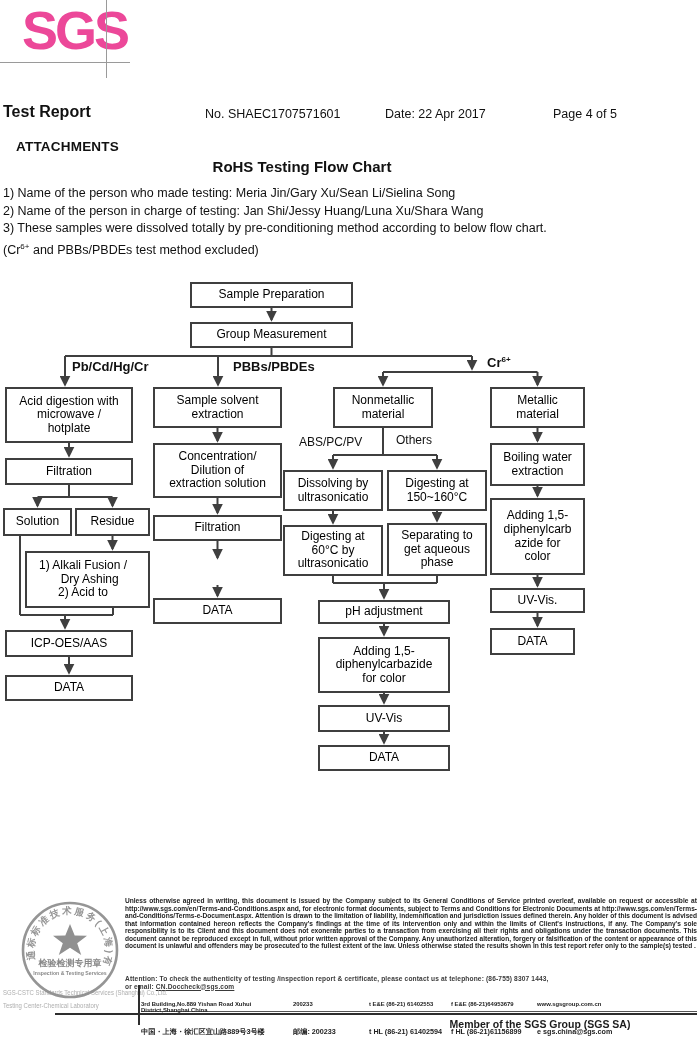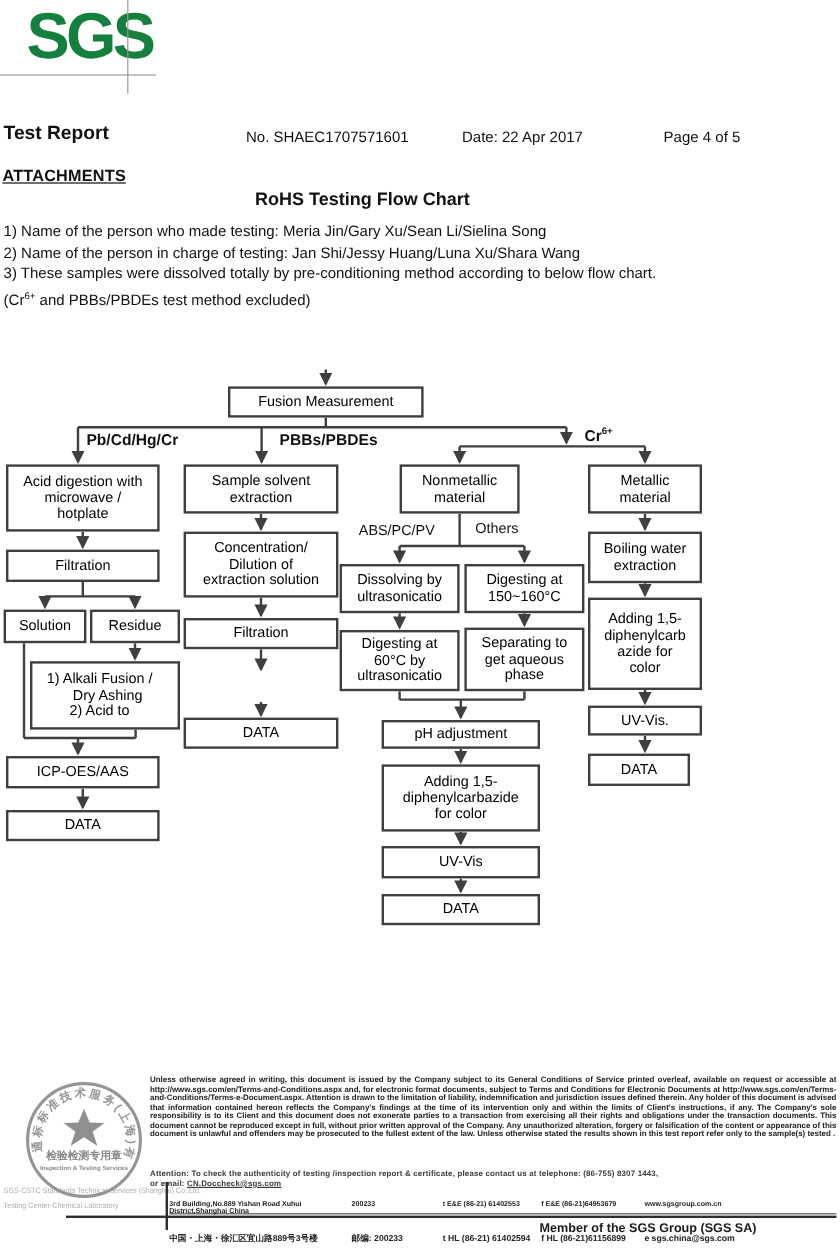--- a/index.html
+++ b/index.html
@@ -1,28 +1,28 @@
 <!DOCTYPE html>
 <html><head>
 <meta charset="utf-8">
 <style>
   * { margin:0; padding:0; box-sizing:border-box; }
   html,body { background:#ffffff; }
   body { font-family:"Liberation Sans","DejaVu Sans",sans-serif; color:#111; }
   #page { position:relative; width:700px; height:1041px; background:#fff; overflow:hidden; margin:0 auto; }
 
   
-  .sgs-logo { position:absolute; left:22px; top:0px; font-size:54px; font-weight:bold; color:#15803d; letter-spacing:-3px; line-height:60px; }
+  .sgs-logo { position:absolute; left:22px; top:0px; font-size:54px; font-weight:bold; color:#ec4899; letter-spacing:-3px; line-height:60px; }
   .cross-v { position:absolute; left:106px; top:0; width:1px; height:78px; background:#9a9a9a; }
   .cross-h { position:absolute; left:0; top:62px; width:130px; height:1px; background:#9a9a9a; }
   .report-label { position:absolute; left:3px; top:103px; font-size:16px; font-weight:bold; }
   .report-no { position:absolute; left:205px; top:107px; font-size:12.5px; }
   .report-date { position:absolute; left:385px; top:107px; font-size:12.5px; }
   .report-page { position:absolute; left:553px; top:107px; font-size:12.5px; }
-  .attachments { position:absolute; left:2px; top:139px; font-size:13.5px; font-weight:bold; letter-spacing:.2px;text-decoration:underline; }
+  .attachments { position:absolute; left:16px; top:139px; font-size:13.5px; font-weight:bold; letter-spacing:.2px; }
   .chart-title { position:absolute; left:0; top:158px; width:604px; text-align:center; font-size:15px; font-weight:bold; }
 
   
   .notes { position:absolute; left:3px; top:185px; width:690px; font-size:12.5px; line-height:17.5px; }
   .notes sup { font-size:8px; }
 
   
   #flow { position:absolute; left:0; top:272px; width:700px; height:520px; }
   #flow svg.wires { position:absolute; left:0; top:0; }
   .fnode { position:absolute; background:#fff; border:2px solid #3f3f3f; display:flex; align-items:center; justify-content:center;
@@ -129,21 +129,22 @@
         <path d="M537.5,341 V354" marker-end="url(#arr)"></path>
       </g>
     </svg>
 
     <div class="elabel bold" style="left:72px;top:87px">Pb/Cd/Hg/Cr</div>
     <div class="elabel bold" style="left:233px;top:87px">PBBs/PBDEs</div>
     <div class="elabel bold" style="left:487px;top:83px"><span>Cr</span><sup>6+</sup></div>
     <div class="elabel" style="left:299px;top:163px">ABS/PC/PV</div>
     <div class="elabel" style="left:396px;top:161px">Others</div>
 
-    <div class="fnode" style="left:190px;top:50px;width:163px;height:26px">Fusion Measurement</div>
+    <div class="fnode" style="left:190px;top:10px;width:163px;height:26px">Sample Preparation</div>
+    <div class="fnode" style="left:190px;top:50px;width:163px;height:26px">Group Measurement</div>
 
     <div class="fnode" style="left:5px;top:115px;width:128px;height:56px">Acid digestion with
 microwave /
 hotplate</div>
     <div class="fnode" style="left:5px;top:186px;width:128px;height:27px">Filtration</div>
     <div class="fnode" style="left:3px;top:236px;width:69px;height:28px">Solution</div>
     <div class="fnode" style="left:75px;top:236px;width:75px;height:28px">Residue</div>
     <div class="fnode ta-left" style="left:25px;top:279px;width:125px;height:57px">1) Alkali Fusion /
     Dry Ashing
 2) Acid to</div>

